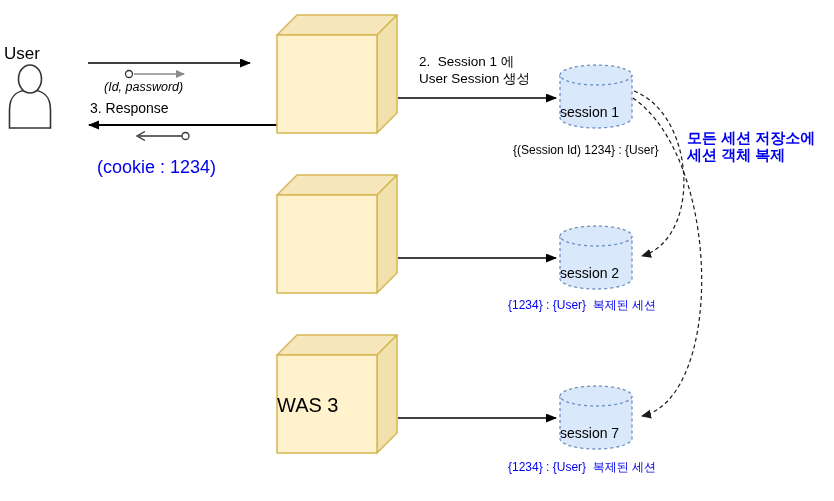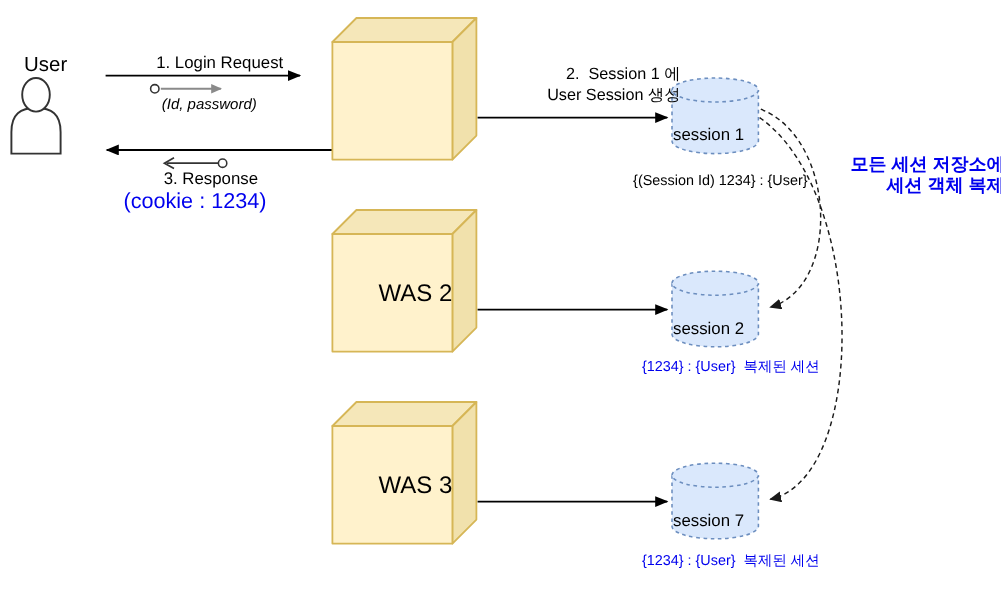--- a/index.html
+++ b/index.html
@@ -1,25 +1,25 @@
 <!DOCTYPE html>
 <html><head>
 <meta charset="utf-8">
 <style>
   html,body{margin:0;padding:0;background:#fff;}
   #canvas{position:relative;width:834px;height:501px;background:#ffffff;overflow:hidden;
           font-family:"Liberation Sans","DejaVu Sans",sans-serif;}
   #shapes{position:absolute;left:0;top:0;z-index:1;}
-  .lbl{position:absolute;z-index:2;text-align:right;color:#000;line-height:1.15;}
+  .lbl{position:absolute;z-index:2;text-align:left;color:#000;line-height:1.15;}
   .pre{white-space:pre;}
   .blue{color:#0000EE;}
   .lbl-user{left:4px;top:44px;width:52px;font-size:17px;}
   .lbl-login{left:86px;top:44px;width:150px;font-size:14px;}
   .lbl-idpw{left:104px;top:80px;width:110px;font-size:12.5px;font-style:italic;}
-  .lbl-resp{left:90px;top:100px;width:125px;font-size:14px;margin-top:40px;}
+  .lbl-resp{left:90px;top:100px;width:125px;font-size:14px;}
   .lbl-http{left:97px;top:143px;width:125px;font-size:12.5px;}
   .lbl-cookie{left:97px;top:157px;width:125px;font-size:18px;}
   .lbl-create{left:419px;top:54px;width:148px;font-size:13.5px;line-height:16.5px;}
   .lbl-was{width:100px;font-size:20px;left:277px;}
   .was1{top:74px;} .was2{top:234px;} .was3{top:394px;}
   .lbl-session{left:560px;width:60px;font-size:14px;}
   .sess1{top:104px;} .sess2{top:265px;} .sess3{top:425px;}
   .lbl-note1{left:513px;top:144px;width:160px;font-size:12px;}
   .lbl-note2{left:508px;top:299px;width:175px;font-size:12px;}
   .lbl-note3{left:508px;top:461px;width:175px;font-size:12px;}
@@ -95,32 +95,30 @@
       <path d="M0,10 L0,52.5 A36,10.5 0 0 0 72,52.5 L72,10"></path>
       <ellipse cx="36" cy="10" rx="36" ry="10"></ellipse>
     </g>
 
     <path d="M634,91 C696,115 702,238 642,256" fill="none" stroke="#1a1a1a" stroke-width="1.2" stroke-dasharray="4,3" marker-end="url(#m-dash)"></path>
     <path d="M633,98 C722,160 724,398 642,416" fill="none" stroke="#1a1a1a" stroke-width="1.2" stroke-dasharray="4,3" marker-end="url(#m-dash)"></path>
   </svg>
 
   <div class="lbl lbl-user">User</div>
 
-  <div class="lbl lbl-login">1. Login Request</div>
   <div class="lbl lbl-idpw">(Id, password)</div>
 
   <div class="lbl lbl-resp">3. Response</div>
   <div class="lbl lbl-cookie blue">(cookie : 1234)</div>
 
   <div class="lbl lbl-create">
     <div class="pre">2.  Session 1 에</div>
     <div>User Session 생성</div>
   </div>
 
-  <div class="lbl lbl-was was2">WAS 2</div>
   <div class="lbl lbl-was was3">WAS 3</div>
 
   <div class="lbl lbl-session sess1">session 1</div>
   <div class="lbl lbl-session sess2">session 2</div>
   <div class="lbl lbl-session sess3">session 7</div>
 
   <div class="lbl lbl-note1 pre">{(Session Id) 1234} : {User}</div>
   <div class="lbl lbl-note2 pre blue">{1234} : {User}  복제된 세션</div>
   <div class="lbl lbl-note3 pre blue">{1234} : {User}  복제된 세션</div>
 

